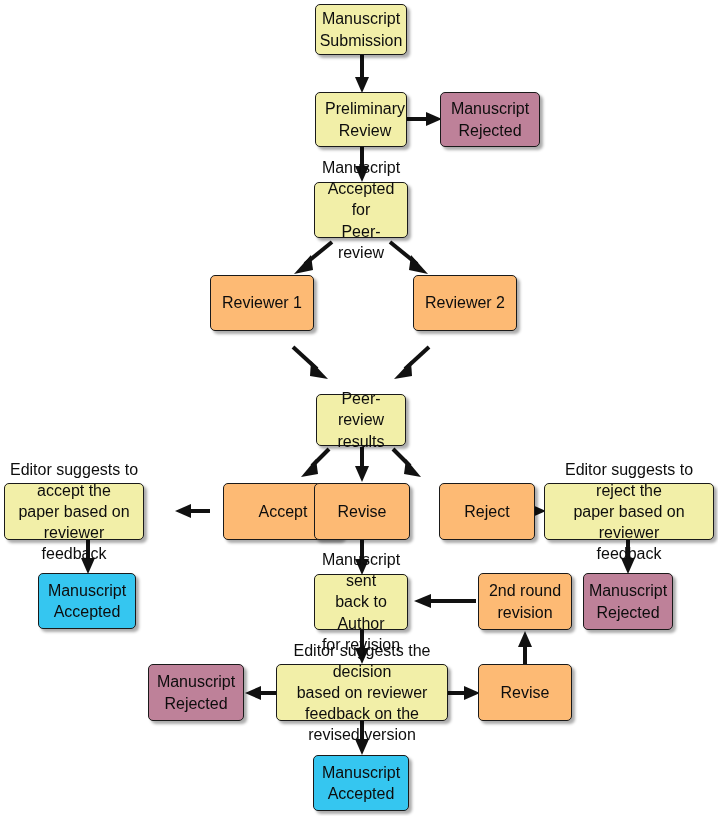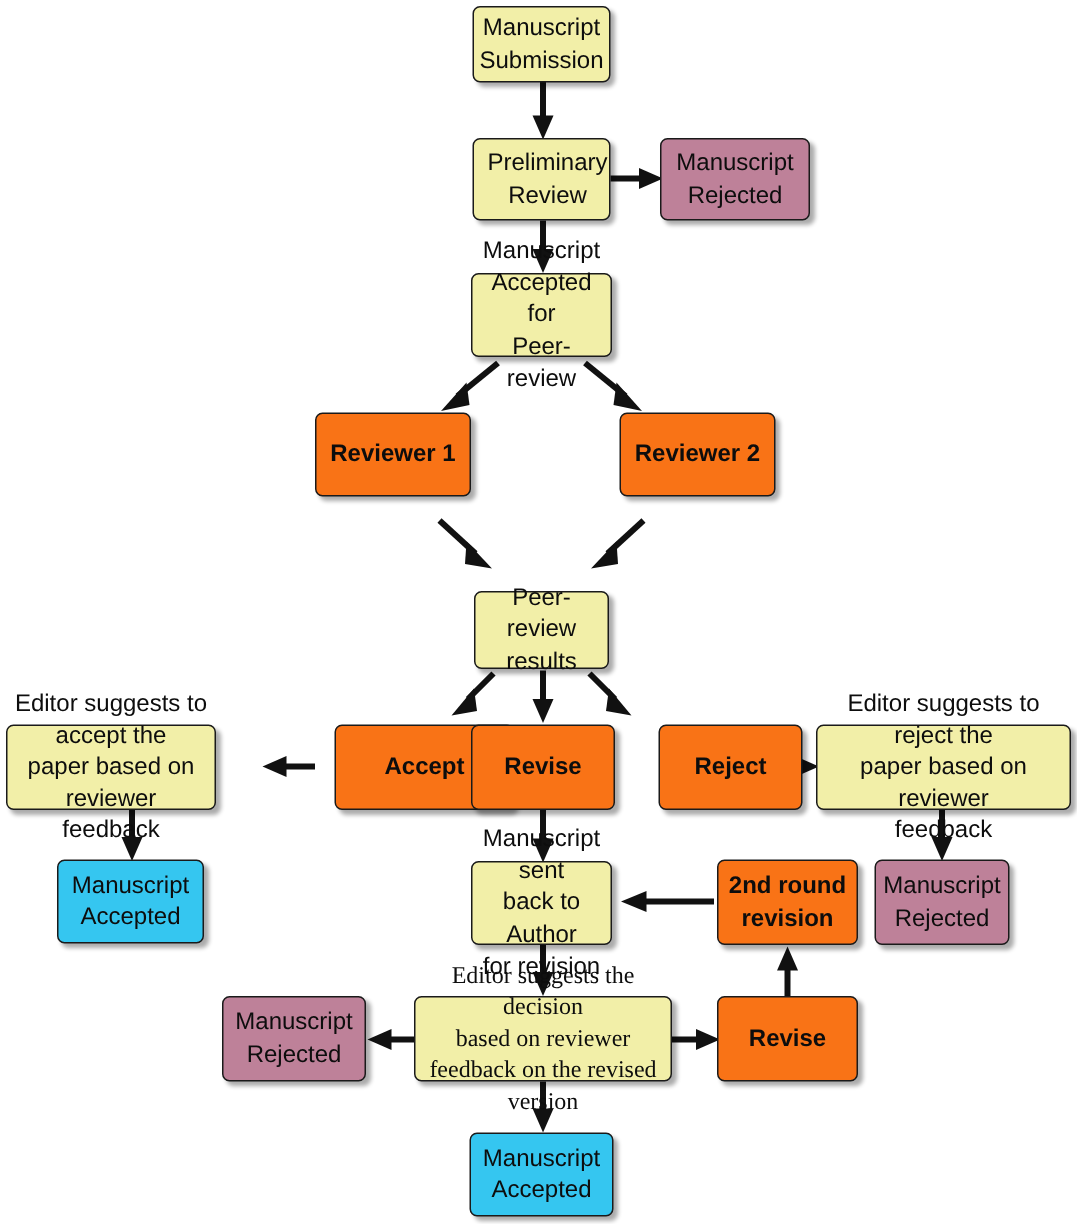--- a/index.html
+++ b/index.html
@@ -26,21 +26,21 @@
     text-align: center;
     font-size: 16px;
     line-height: 1.32;
     color: #0d0d0d;
     padding: 2px 4px;
     box-shadow: 3px 3px 3px rgba(0,0,0,0.33);
     white-space: pre-line;
     z-index: 3;
   }
   .n-yellow { background: #f2efa8; }
-  .n-green  { background: #f97316; font-weight: bold; }
+  .n-green  { background: #fdba74; }
   .n-rose   { background: #be8199; }
   .n-blue   { background: #35c6f0; }
 
   
   .arrow {
     position: absolute;
     z-index: 2;
   }
   .arrow svg { display: block; overflow: visible; }
 </style>
@@ -239,21 +239,21 @@
 
   <div class="node n-green" style="left:478px; top:573px; width:94px;  height:57px;">2nd round
 revision</div>
 
   <div class="node n-rose" style="left:583px; top:573px; width:90px;  height:57px;">Manuscript
 Rejected</div>
 
   <div class="node n-rose" style="left:148px; top:664px; width:96px;  height:57px;">Manuscript
 Rejected</div>
 
-  <div class="node n-yellow" style="left:276px; top:664px; width:172px; height:57px;font-family:Liberation Serif, serif;">Editor suggests the decision
+  <div class="node n-yellow" style="left:276px; top:664px; width:172px; height:57px;">Editor suggests the decision
 based on reviewer
 feedback on the revised version</div>
 
   <div class="node n-green" style="left:478px; top:664px; width:94px;  height:57px;">Revise</div>
 
   <div class="node n-blue" style="left:313px; top:755px; width:96px;  height:56px;">Manuscript
 Accepted</div>
 
 </div>
 

